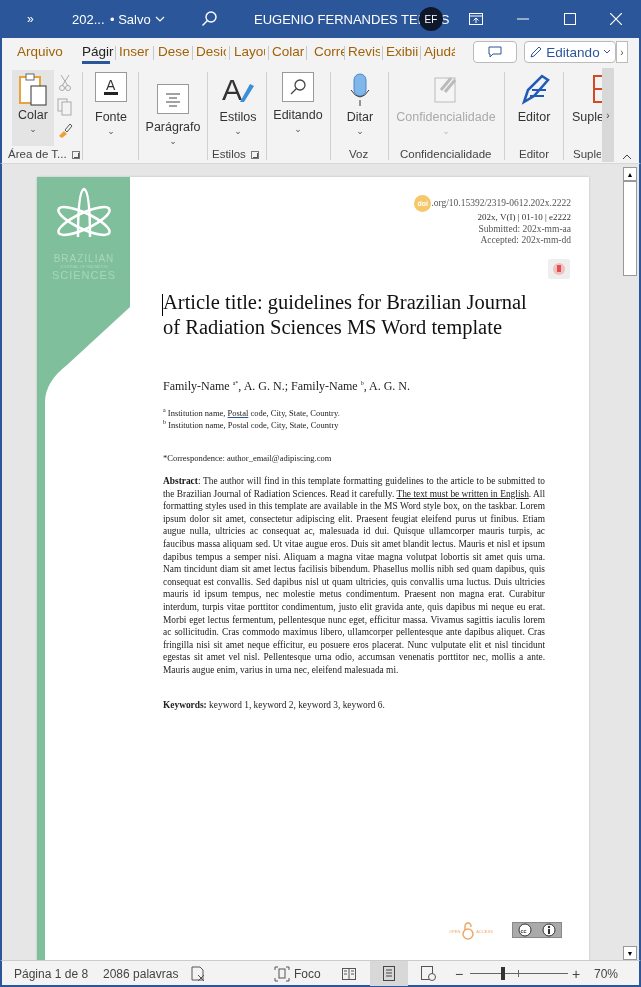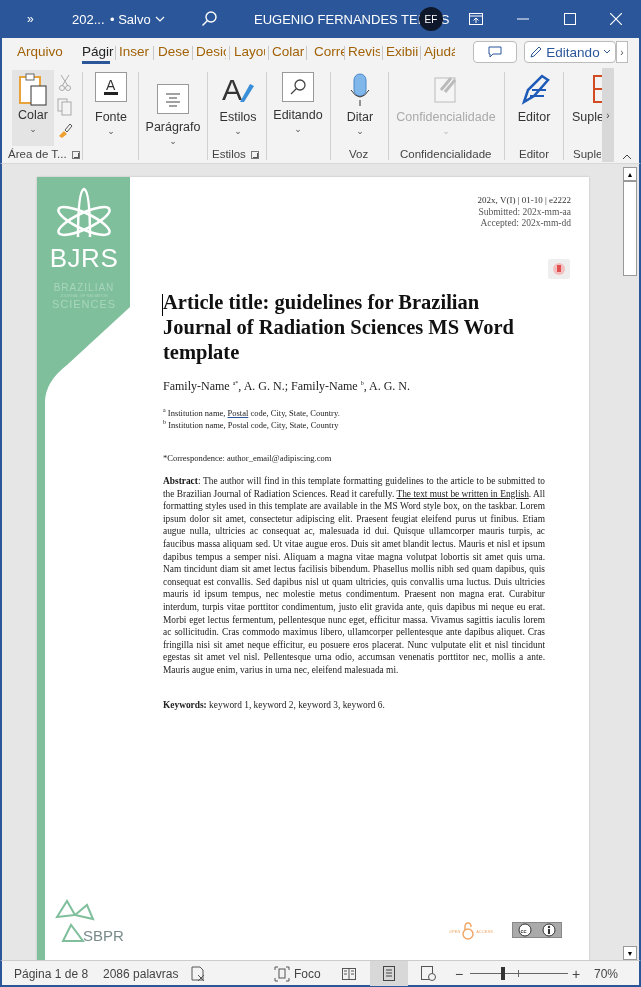--- a/index.html
+++ b/index.html
@@ -43,21 +43,21 @@
   .bjrs-sub1 { font-family: "Liberation Sans", sans-serif; font-size: 10px; color: #a9d6bd; letter-spacing: 1px; margin-top: 8px; }
   .bjrs-sub2 { font-family: "Liberation Sans", sans-serif; font-size: 4px; color: #a9d6bd; }
   .bjrs-sub3 { font-family: "Liberation Sans", sans-serif; font-size: 11px; color: #a9d6bd; letter-spacing: 1px; }
 
   .doi-block { position: absolute; right: 18px; top: 18px; text-align: right; font-size: 9.5px; color: #555; line-height: 11.5px; }
   .doi-line { display: flex; align-items: center; justify-content: flex-end; }
   .doi-badge { width: 17px; height: 17px; border-radius: 50%; background: #f5c86a; color: #fff; font-size: 7px; display: inline-flex; align-items: center; justify-content: center; margin-right: 0; font-family: "Liberation Sans", sans-serif; font-weight: bold; }
   .doi-bold { font-weight: normal; color: #333; font-size: 9px; }
   .crossmark { position: absolute; left: 511px; top: 82px; width: 22px; height: 20px; background: #eee; border-radius: 2px; display: flex; align-items: center; justify-content: center; }
 
-  .title { position: absolute; left: 126px; top: 113px; width: 370px; font-size: 20.5px; font-weight: bold; line-height: 25px; color: #111; }
+  .title { position: absolute; left: 126px; top: 113px; width: 370px; font-size: 20.5px; font-weight: normal; line-height: 25px; color: #111; }
   .cursor { position: absolute; left: 125px; top: 117px; width: 1px; height: 22px; background: #000; }
   .authors { position: absolute; left: 126px; top: 202px; font-size: 12px; color: #222; }
   .affil { position: absolute; left: 126px; font-size: 8.5px; color: #222; }
   .affil sup, .authors sup { font-size: 6px; }
   .ul-blue { text-decoration: underline; text-decoration-color: #2b579a; }
   .corresp { position: absolute; left: 126px; top: 276px; font-size: 8.5px; color: #222; }
   .abstract { position: absolute; left: 126px; top: 298px; width: 382px; font-size: 9.4px; line-height: 12.6px; text-align: justify; color: #222; }
   .abstract b { color: #111; }
   .abstract u { }
   .keywords { position: absolute; left: 126px; top: 523px; font-size: 9.4px; color: #222; }
@@ -305,27 +305,30 @@
 
     <svg class="green-band" viewBox="0 0 94 790" width="94" height="790">
       <path d="M0 0 H93 V130 L30 188 Q8 205 8 225 V790 H0 Z" fill="#7fbf9c"></path>
     </svg>
     <div class="bjrs-logo">
       <svg width="64" height="56" viewBox="0 0 64 56">
         <ellipse cx="32" cy="36" rx="28" ry="8" transform="rotate(25 32 36)" stroke="#fff" stroke-width="2.5" fill="none"></ellipse>
         <ellipse cx="32" cy="36" rx="28" ry="8" transform="rotate(-25 32 36)" stroke="#fff" stroke-width="2.5" fill="none"></ellipse>
         <path d="M26 52 Q26 6 32 4 Q38 6 38 52" stroke="#fff" stroke-width="2.5" fill="none"></path>
       </svg>
-      <div class="bjrs-text">BJRS</div>
       <div class="bjrs-sub1">BRAZILIAN</div>
       <div class="bjrs-sub2">JOURNAL OF RADIATION</div>
       <div class="bjrs-sub3">SCIENCES</div>
     </div>
 
     <div class="doi-block">
+      <div class="doi-line">
+        <span class="doi-badge">doi</span>
+        <span>.org/10.15392/2319-0612.202x.2222</span>
+      </div>
       <div class="doi-bold">202x, V(I)  |  01-10  |  e2222</div>
       <div>Submitted: 202x-mm-aa</div>
       <div>Accepted:  202x-mm-dd</div>
     </div>
     <div class="crossmark">
       <svg width="14" height="14">
           <circle cx="7" cy="7" r="6" fill="#f2c0c0"></circle>
           <rect x="5" y="3" width="4" height="7" fill="#e05050"></rect>
         </svg>
     </div>
@@ -352,28 +355,20 @@
     <div class="corresp">*Correspondence: author_email@adipiscing.com</div>
 
     <div class="abstract">
       <b>Abstract</b><span>: The author will find in this template formatting guidelines to the article to be submitted to the Brazilian Journal of Radiation Sciences. Read it carefully. </span><u>The text must be written in English</u><span>. All formatting styles used in this template are available in the MS Word style box, on the taskbar. Lorem ipsum dolor sit amet, consectetur adipiscing elit. Praesent feugiat eleifend purus ut finibus. Etiam augue nulla, ultricies ac consequat ac, malesuada id dui. Quisque ullamcorper mauris turpis, ac faucibus massa aliquam sed. Ut vitae augue eros. Duis sit amet blandit lectus. Mauris et nisl et ipsum dapibus tempus a semper nisi. Aliquam a magna vitae magna volutpat lobortis sit amet quis urna. Nam tincidunt diam sit amet lectus facilisis bibendum. Phasellus mollis nibh sed quam dapibus, quis consequat est convallis. Sed dapibus nisl ut quam ultricies, quis convallis urna luctus. Duis ultricies mauris id ipsum tempus, nec molestie metus condimentum. Praesent non magna erat. Curabitur interdum, turpis vitae porttitor condimentum, justo elit gravida ante, quis dapibus mi neque eu erat. Morbi eget lectus fermentum, pellentesque nunc eget, efficitur massa. Vivamus sagittis iaculis lorem ac sollicitudin. Cras commodo maximus libero, ullamcorper pellentesque ante dapibus aliquet. Cras fringilla nisi sit amet neque efficitur, eu posuere eros placerat. Nunc vulputate elit et nisl tincidunt egestas sit amet vel nisl. Pellentesque urna odio, accumsan venenatis porttitor nec, mollis a ante. Mauris augue enim, varius in urna nec, eleifend malesuada mi.</span>
     </div>
 
     <div class="keywords">
       <b>Keywords:</b><span> keyword 1, keyword 2, keyword 3, keyword 6.</span>
     </div>
 
-    <div class="sbpr">
-      <svg width="80" height="50" viewBox="0 0 80 50">
-        <path d="M4 20 L14 4 L22 18 Z" stroke="#7fbf9c" stroke-width="2" fill="none"></path>
-        <path d="M22 18 L34 8 L40 22 Z" stroke="#7fbf9c" stroke-width="2" fill="none"></path>
-        <path d="M10 44 L18 28 L30 44 Z" stroke="#7fbf9c" stroke-width="2" fill="none"></path>
-        <text x="30" y="44" font-family="Liberation Sans, sans-serif" font-size="15" fill="#7a8a8a">SBPR</text>
-      </svg>
-    </div>
     <div class="oa">
       <span>OPEN</span>
       <svg width="12" height="18">
           <path d="M3 8 V5 Q3 1 6 1 Q9 1 9 5" stroke="#f0a868" stroke-width="1.5" fill="none"></path>
           <circle cx="6" cy="12" r="5" stroke="#f0a868" stroke-width="1.5" fill="none"></circle>
         </svg>
       <span>ACCESS</span>
     </div>
     <div class="cc">
       <svg width="14" height="14">

